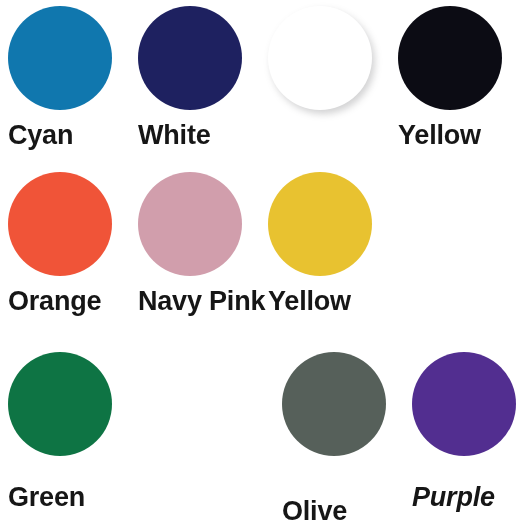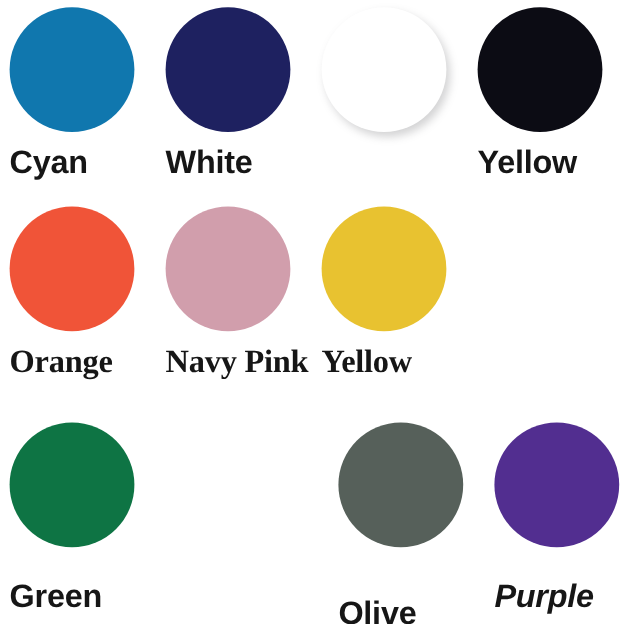--- a/index.html
+++ b/index.html
@@ -21,21 +21,21 @@
     box-sizing: border-box;
   }
 
   .swatch-row {
     display: flex;
     width: 520px;
     box-sizing: border-box;
   }
 
   .row-1 { height: 172px; padding-top: 6px; }
-  .row-2 { height: 180px; font-family: Liberation Serif, serif; }
+  .row-2 { height: 180px; }
   .row-3 { height: 168px; }
 
   .swatch-cell {
     width: 130px;
     box-sizing: border-box;
     display: flex;
     flex-direction: column;
     align-items: flex-start;
     padding-left: 8px;
   }

